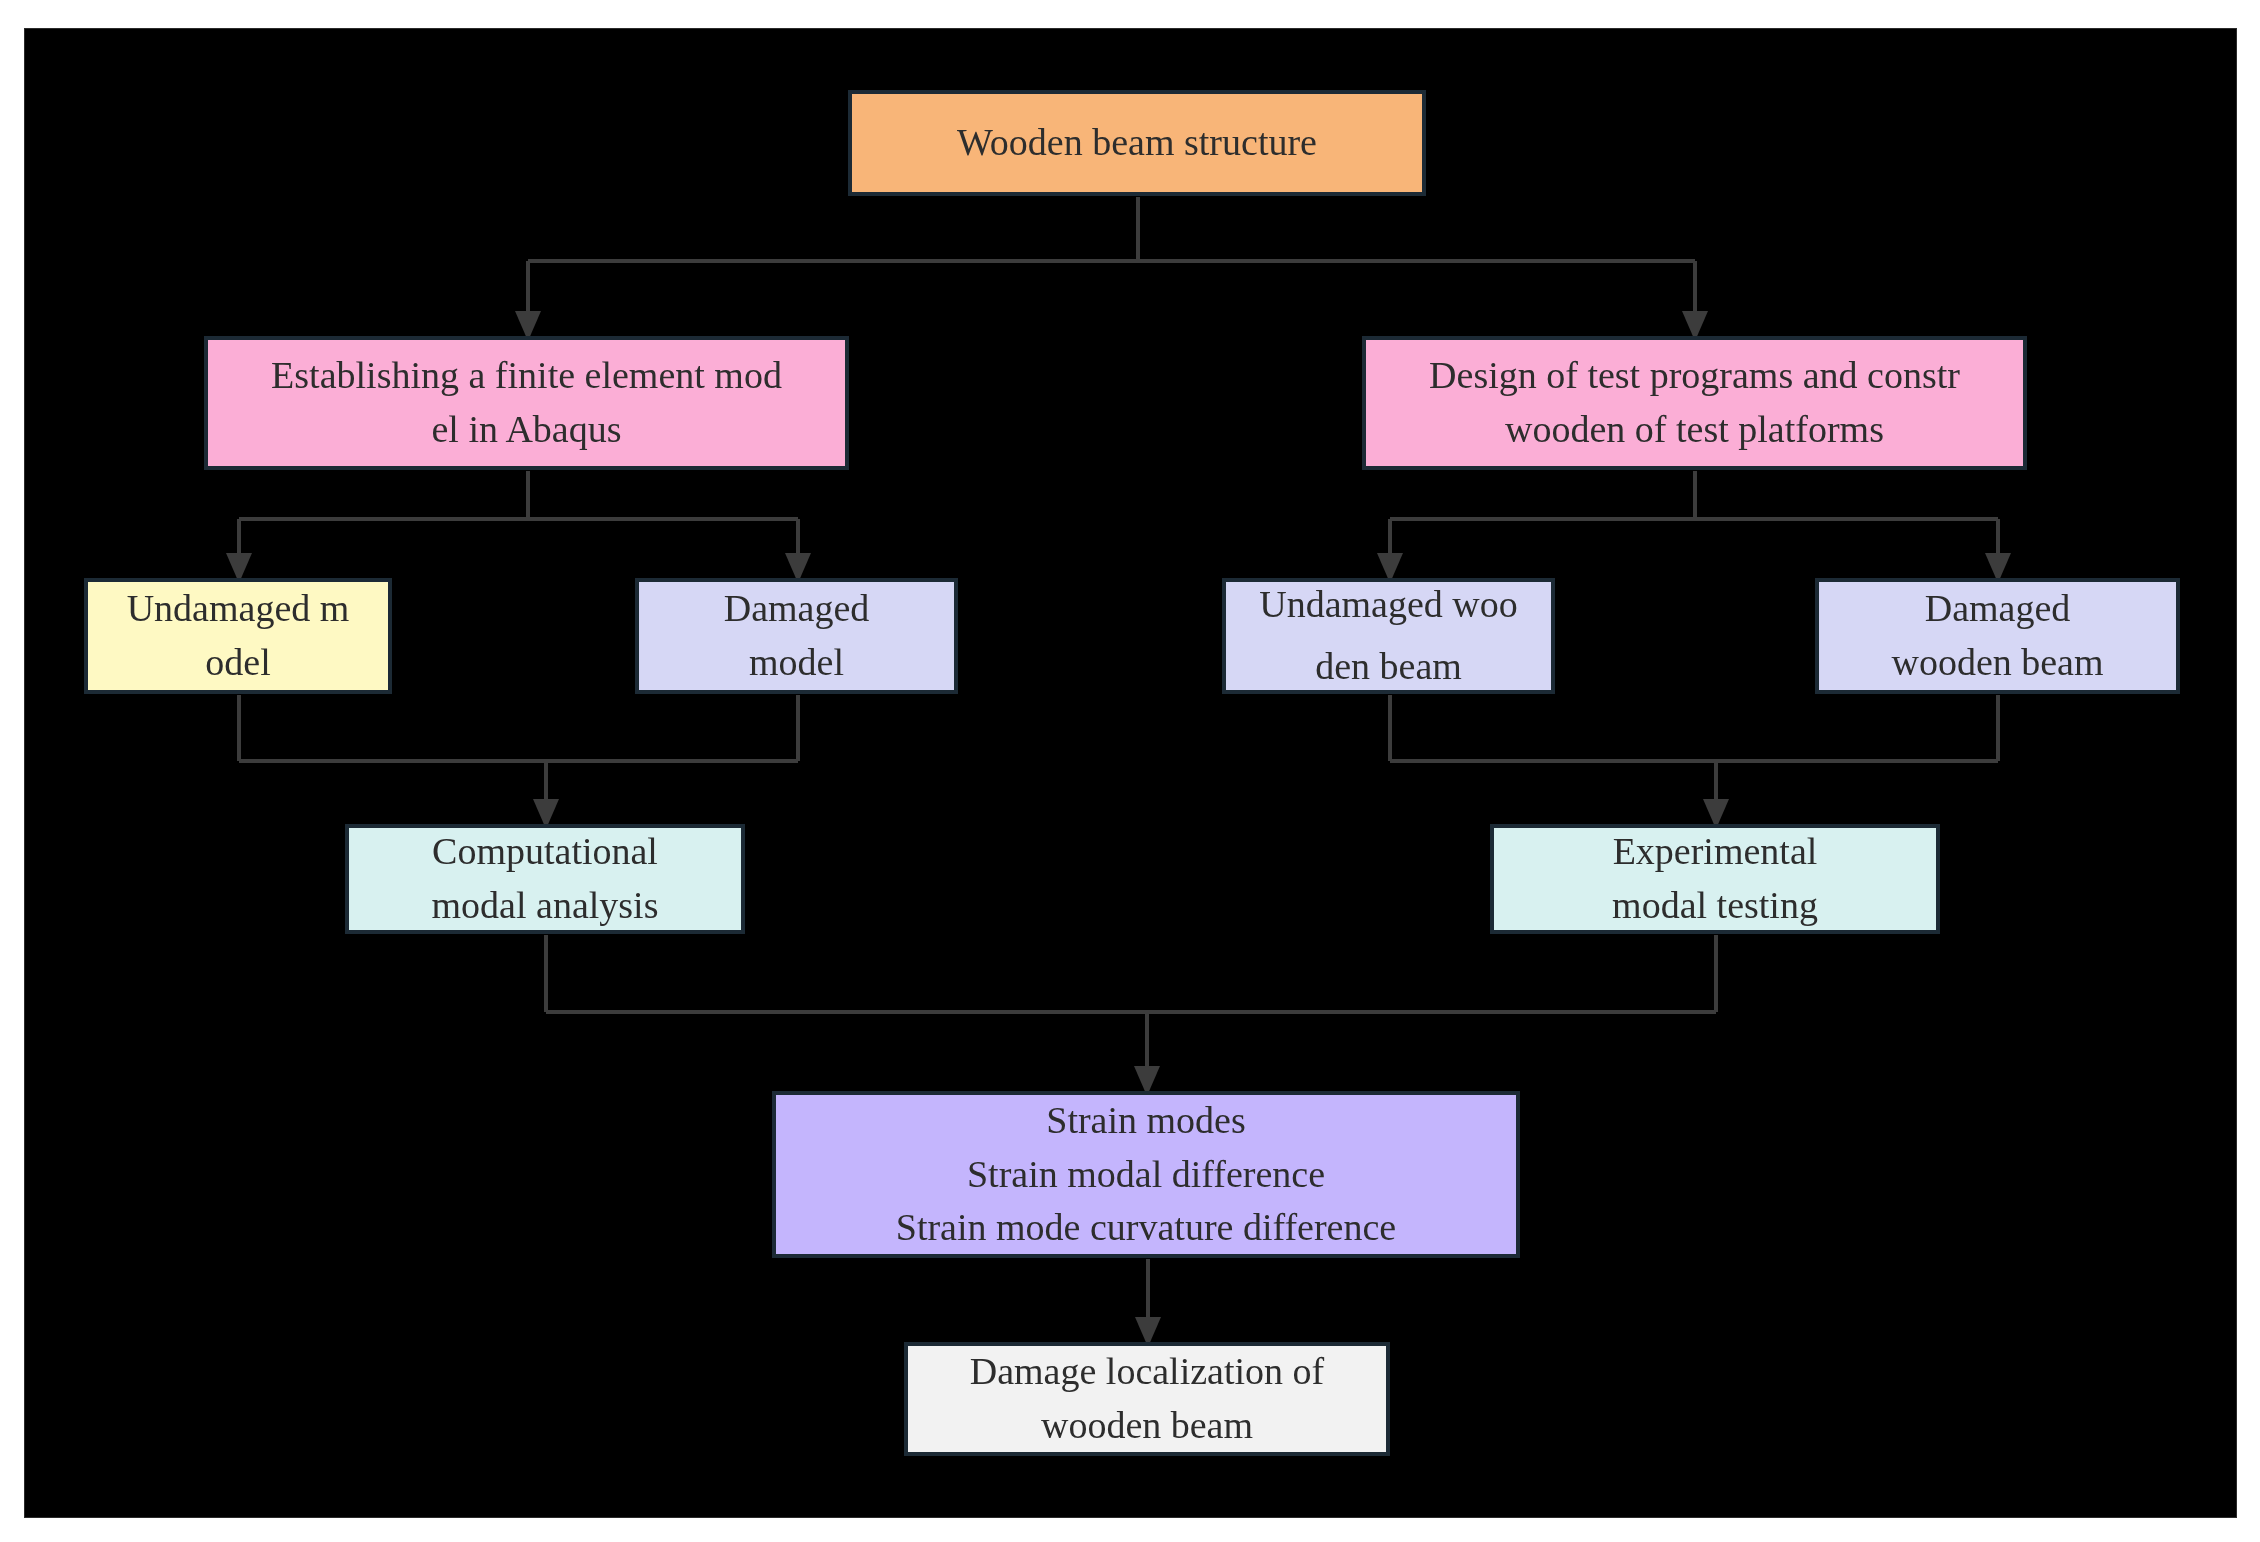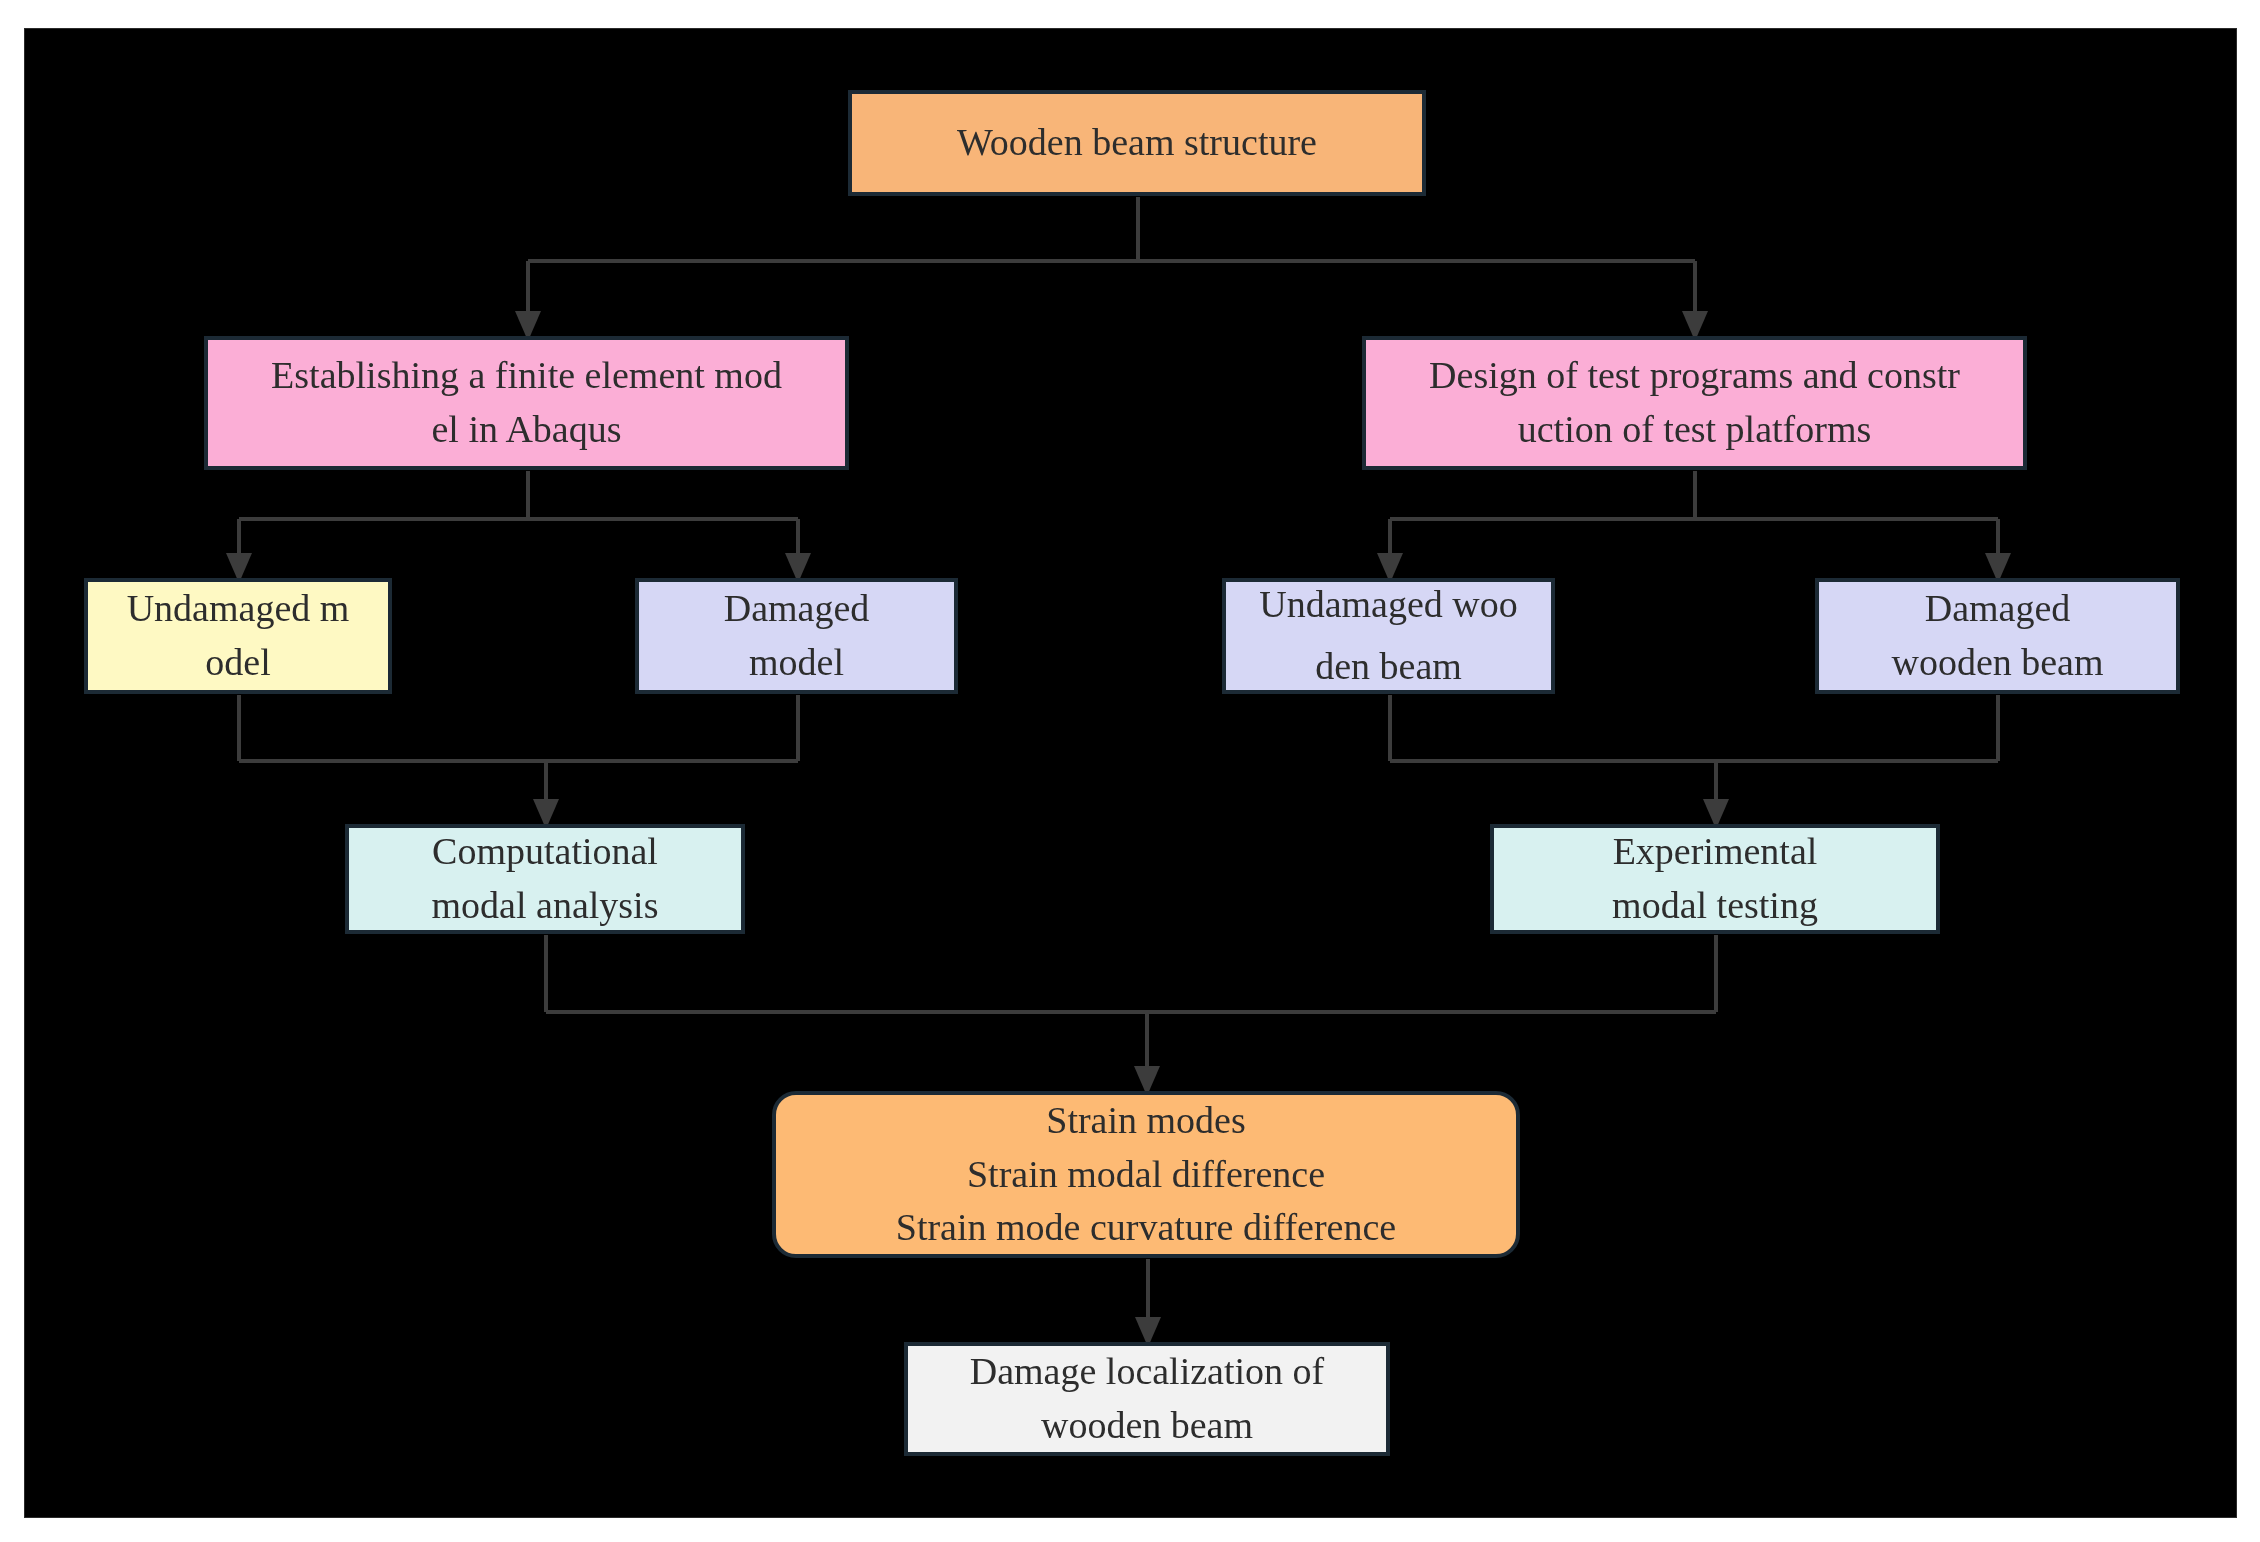--- a/index.html
+++ b/index.html
@@ -83,21 +83,21 @@
     <div class="ln">Wooden beam structure</div>
   </div>
 
   <div class="node" style="left: 204px; top: 336px; width: 645px; height: 134px; background-color: rgb(251, 174, 214);">
     <div class="ln">Establishing a finite element mod</div>
     <div class="ln">el in Abaqus</div>
   </div>
 
   <div class="node" style="left: 1362px; top: 336px; width: 665px; height: 134px; background-color: rgb(251, 174, 214);">
     <div class="ln">Design of test programs and constr</div>
-    <div class="ln">uction of test platforms</div>
+    <div class="ln">wooden of test platforms</div>
   </div>
 
   <div class="node" style="left: 84px; top: 578px; width: 308px; height: 116px; background-color: #fef9c3;">
     <div class="ln">Undamaged m</div>
     <div class="ln">odel</div>
   </div>
 
   <div class="node" style="left: 635px; top: 578px; width: 323px; height: 116px; background-color: rgb(214, 215, 245);">
     <div class="ln">Damaged</div>
     <div class="ln">model</div>
@@ -116,21 +116,21 @@
   <div class="node" style="left: 345px; top: 824px; width: 400px; height: 110px; background-color: rgb(216, 241, 240);">
     <div class="ln">Computational</div>
     <div class="ln">modal analysis</div>
   </div>
 
   <div class="node" style="left: 1490px; top: 824px; width: 450px; height: 110px; background-color: rgb(216, 241, 240); text-align: center;">
     <div class="ln">Experimental</div>
     <div class="ln">modal testing</div>
   </div>
 
-  <div class="node" style="left: 772px; top: 1091px; width: 748px; height: 167px; background-color: #fdba74; border-radius: 24px;">
+  <div class="node" style="left: 772px; top: 1091px; width: 748px; height: 167px; background-color: #c4b5fd;">
     <div class="ln">Strain modes</div>
     <div class="ln">Strain modal difference</div>
     <div class="ln">Strain mode curvature difference</div>
   </div>
 
   <div class="node" style="left: 904px; top: 1342px; width: 486px; height: 114px; background-color: rgb(242, 242, 242);">
     <div class="ln">Damage localization of</div>
     <div class="ln">wooden beam</div>
   </div>
 </div>

